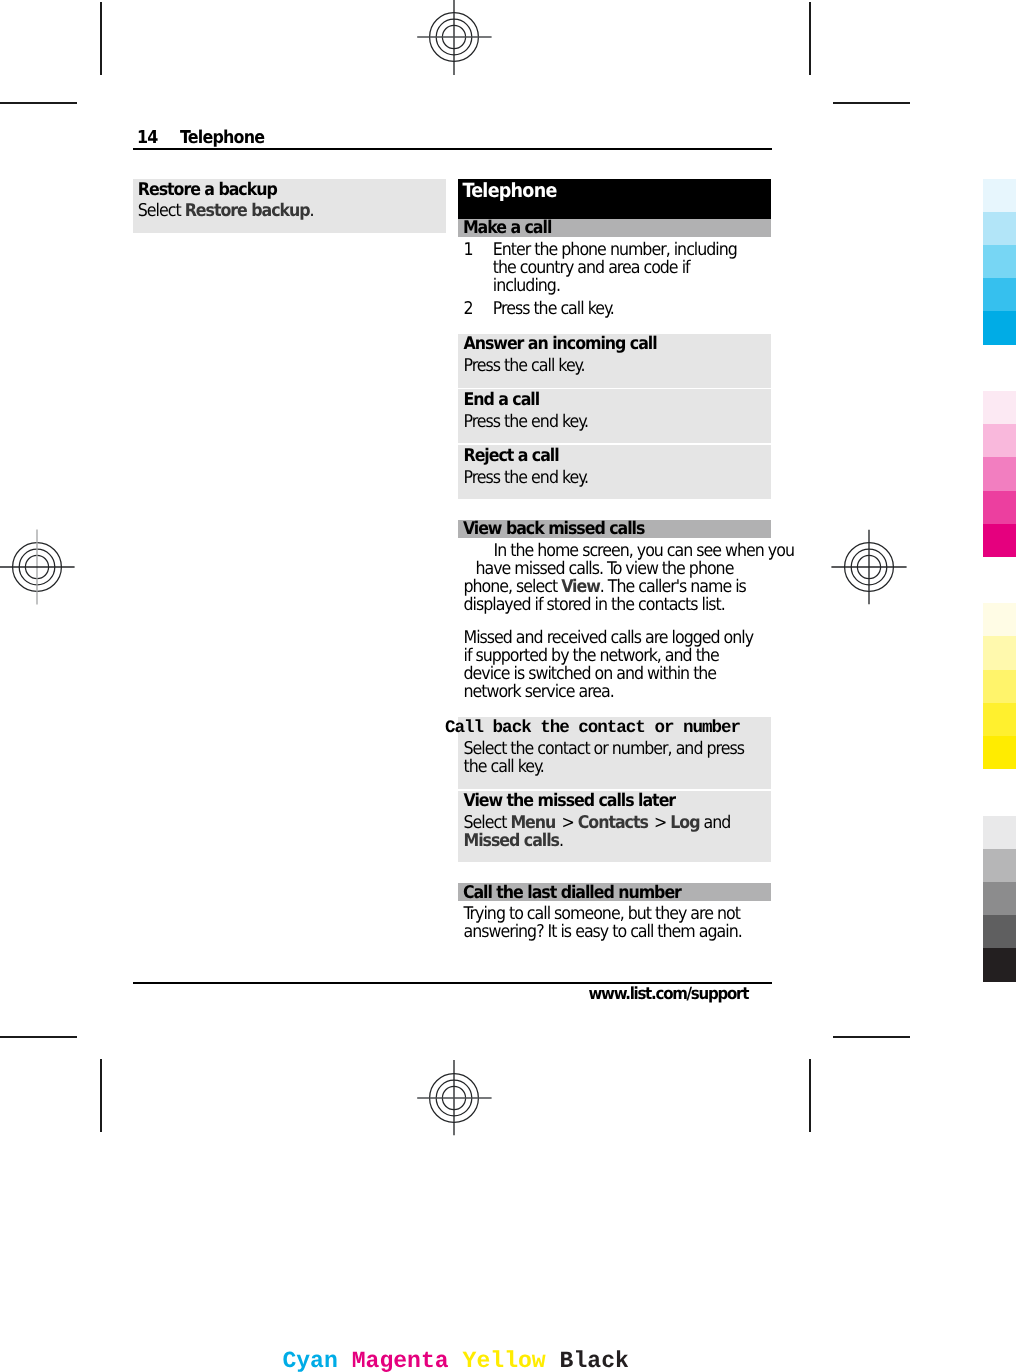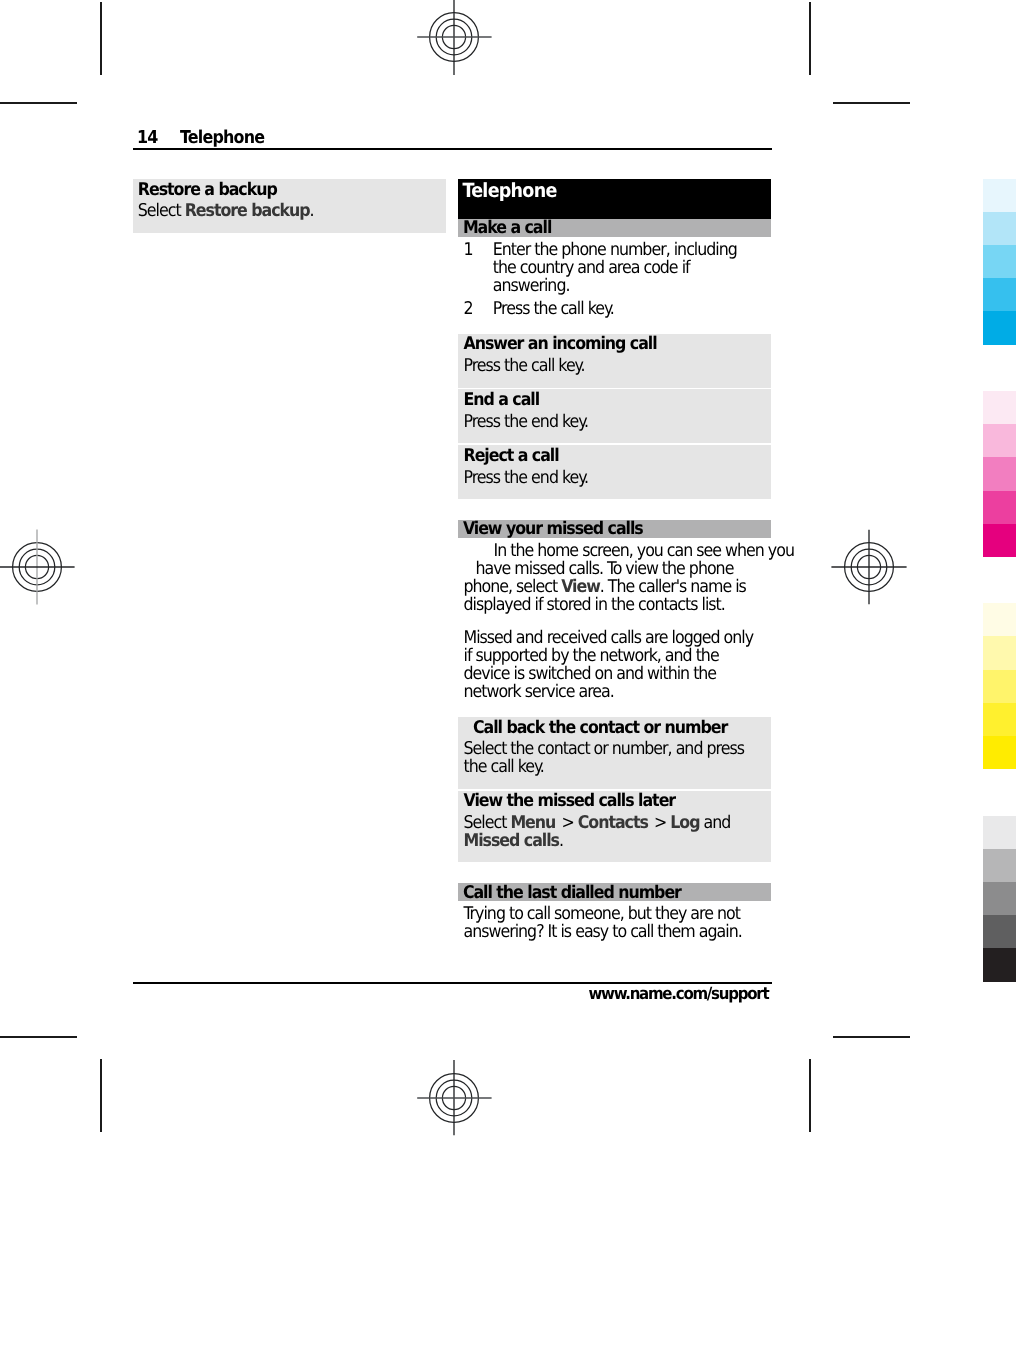--- a/index.html
+++ b/index.html
@@ -122,72 +122,73 @@
       <div style="background: rgb(140, 140, 141);"></div>
       <div style="background: rgb(95, 95, 96);"></div>
       <div style="background: rgb(35, 31, 32);"></div>
     </div>
 
   <div id="page-body">
     <span class="hdr-pg">14</span>
     <span class="hdr-ch">Telephone</span>
     <div class="rule" style="left:132.5px;top:148.4px;width:639px;"></div>
     <div class="rule" style="left:132.5px;top:981.6px;width:639px;"></div>
-    <span class="ftr-txt" style="left:588.4px;top:984.4px;">www.name.com/support</span>
+    <span class="ftr-txt" style="left:588.4px;top:984.4px;">www.list.com/support</span>
   </div>
 
   <div id="colLeft">
       <div class="band shade" style="left: 132.5px; top: 179px; width: 313.3px; height: 53.9px;"></div>
       <div class="t bd" style="left: 137.8px; top: 180.6px;"><span>Restore a backup</span></div>
       <div class="t" style="left: 137.8px; top: 202.4px;"><span>Select </span><b>Restore backup</b><span>.</span></div>
     </div>
   <div id="colRight">
       <div class="band titlebar" style="left: 458.2px; top: 179px; width: 313.3px; height: 39.8px;"></div>
       <span class="tb-txt" style="left: 462.6px; top: 179.95px;">Telephone</span>
       <div class="band subbar" style="left: 458.2px; top: 218.8px; width: 313.3px; height: 17.8px;"></div>
       <div class="t bd" style="left: 462.9px; top: 219.27px;"><span>Make a call</span></div>
       <div class="t" style="left: 463.5px; top: 240.7px;"><span>1</span></div>
       <div class="t" style="left: 492.8px; top: 240.7px;"><span>Enter the phone number, including</span></div>
       <div class="t" style="left: 492.8px; top: 258.7px;"><span>the country and area code if</span></div>
-      <div class="t" style="left: 492.8px; top: 276.7px;"><span>answering.</span></div>
+      <div class="t" style="left: 492.8px; top: 276.7px;"><span>including.</span></div>
       <div class="t" style="left: 463.5px; top: 299.9px;"><span>2</span></div>
       <div class="t" style="left: 492.8px; top: 299.9px;"><span>Press the call key.</span></div>
       <div class="band shade" style="left: 458.2px; top: 333.7px; width: 313.3px; height: 53.9px;"></div>
       <div class="t bd" style="left: 463.5px; top: 335.3px;"><span>Answer an incoming call</span></div>
       <div class="t" style="left: 463.5px; top: 357.1px;"><span>Press the call key.</span></div>
       <div class="band shade" style="left: 458.2px; top: 389.4px; width: 313.3px; height: 53.9px;"></div>
       <div class="t bd" style="left: 463.5px; top: 391px;"><span>End a call</span></div>
       <div class="t" style="left: 463.5px; top: 412.8px;"><span>Press the end key.</span></div>
       <div class="band shade" style="left: 458.2px; top: 445.1px; width: 313.3px; height: 53.9px;"></div>
       <div class="t bd" style="left: 463.5px; top: 446.7px;"><span>Reject a call</span></div>
       <div class="t" style="left: 463.5px; top: 468.5px;"><span>Press the end key.</span></div>
       <div class="band subbar" style="left: 458.2px; top: 519.9px; width: 313.3px; height: 17.8px;"></div>
-      <div class="t bd" style="left: 462.9px; top: 520.37px;"><span>View your missed calls</span></div>
+      <div class="t bd" style="left: 462.9px; top: 520.37px;"><span>View back missed calls</span></div>
       <div class="t" style="left: 463.5px; top: 541.8px; margin-left: 30px;"><span>In the home screen, you can see when you</span></div>
       <div class="t" style="left: 463.5px; top: 559.8px; padding-left: 12px;"><span>have missed calls. To view the phone</span></div>
       <div class="t" style="left: 463.5px; top: 577.8px;"><span>phone, select </span><b>View</b><span>. The caller's name is</span></div>
       <div class="t" style="left: 463.5px; top: 595.8px;"><span>displayed if stored in the contacts list.</span></div>
       <div class="t" style="left: 463.5px; top: 629.1px;"><span>Missed and received calls are logged only</span></div>
       <div class="t" style="left: 463.5px; top: 647.1px;"><span>if supported by the network, and the</span></div>
       <div class="t" style="left: 463.5px; top: 665.1px;"><span>device is switched on and within the</span></div>
       <div class="t" style="left: 463.5px; top: 683.1px;"><span>network service area.</span></div>
       <div class="band shade" style="left: 458.2px; top: 716.9px; width: 313.3px; height: 71.9px;"></div>
-      <div class="t bd" style="left: 473px; top: 718.5px;"><span>Call back the contact or number</span></div>
+      <div class="t bd" style="left: 445px; top: 718.5px; font-family: Liberation Mono, monospace;"><span>Call back the contact or number</span></div>
       <div class="t" style="left: 463.5px; top: 740.3px;"><span>Select the contact or number, and press</span></div>
       <div class="t" style="left: 463.5px; top: 758.3px;"><span>the call key.</span></div>
       <div class="band shade" style="left: 458.2px; top: 790.6px; width: 313.3px; height: 71.9px;"></div>
       <div class="t bd" style="left: 463.5px; top: 792.2px;"><span>View the missed calls later</span></div>
       <div class="t" style="left: 463.5px; top: 814px;"><span>Select </span><b>Menu</b><span>  &gt; </span><b>Contacts</b><span>  &gt; </span><b>Log</b><span> and</span></div>
       <div class="t" style="left: 463.5px; top: 832px;"><b>Missed calls</b><span>.</span></div>
       <div class="band subbar" style="left: 458.2px; top: 883.4px; width: 313.3px; height: 17.8px;"></div>
       <div class="t bd" style="left: 462.9px; top: 883.87px;"><span>Call the last dialled number</span></div>
       <div class="t" style="left: 463.5px; top: 905.3px;"><span>Trying to call someone, but they are not</span></div>
       <div class="t" style="left: 463.5px; top: 923.3px;"><span>answering? It is easy to call them again.</span></div>
     </div>
 
+  <div class="cmyklabel"><span style="color: rgb(0, 172, 230);">Cyan</span><span> </span><span style="color: rgb(229, 0, 126);">Magenta</span><span> </span><span style="color: rgb(255, 236, 0);">Yellow</span><span> </span><span style="color: rgb(35, 31, 32);">Black</span></div>
 
   <div id="colLeft"></div>
   <div id="colRight"></div>
 
   <div class="cmyklabel">
     
   </div>
 </div>
 
 </body></html>

